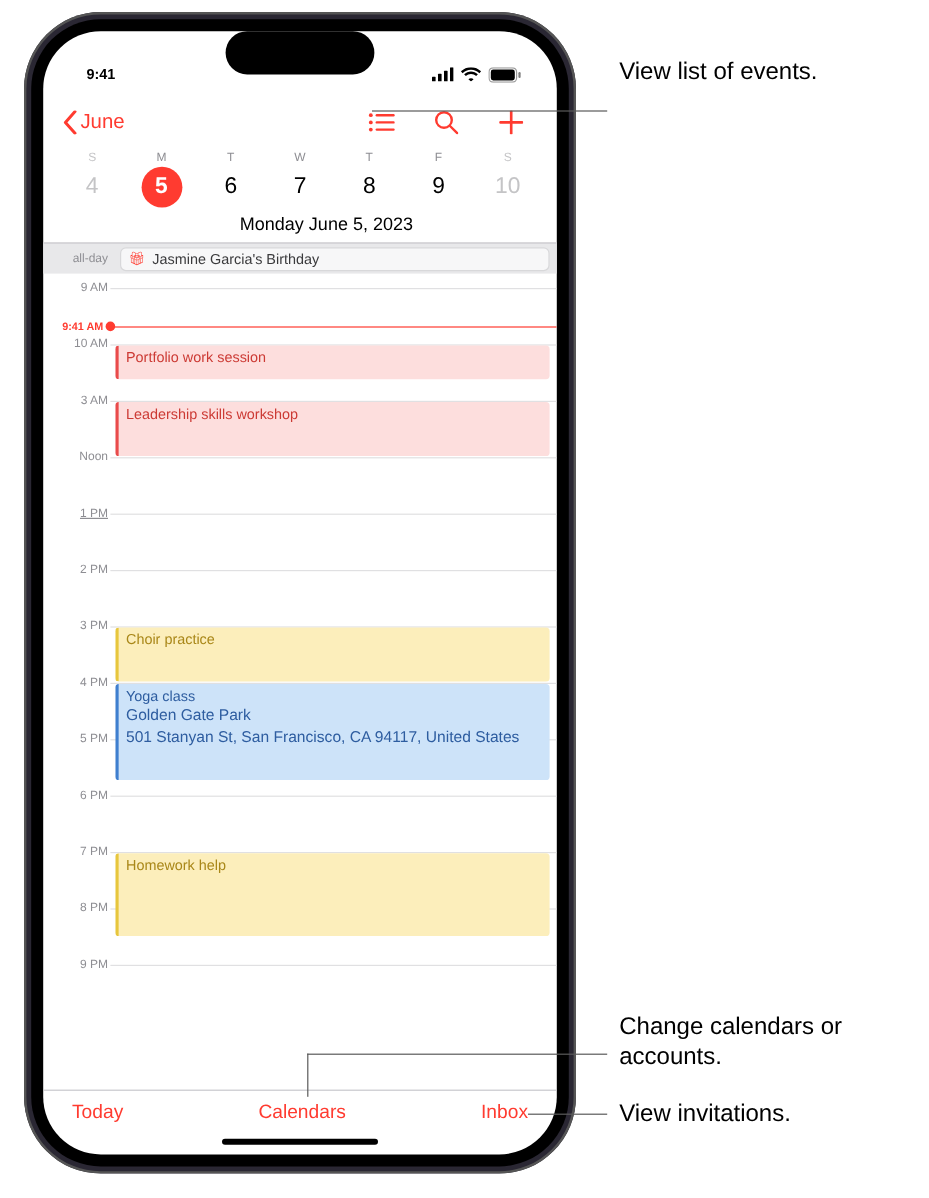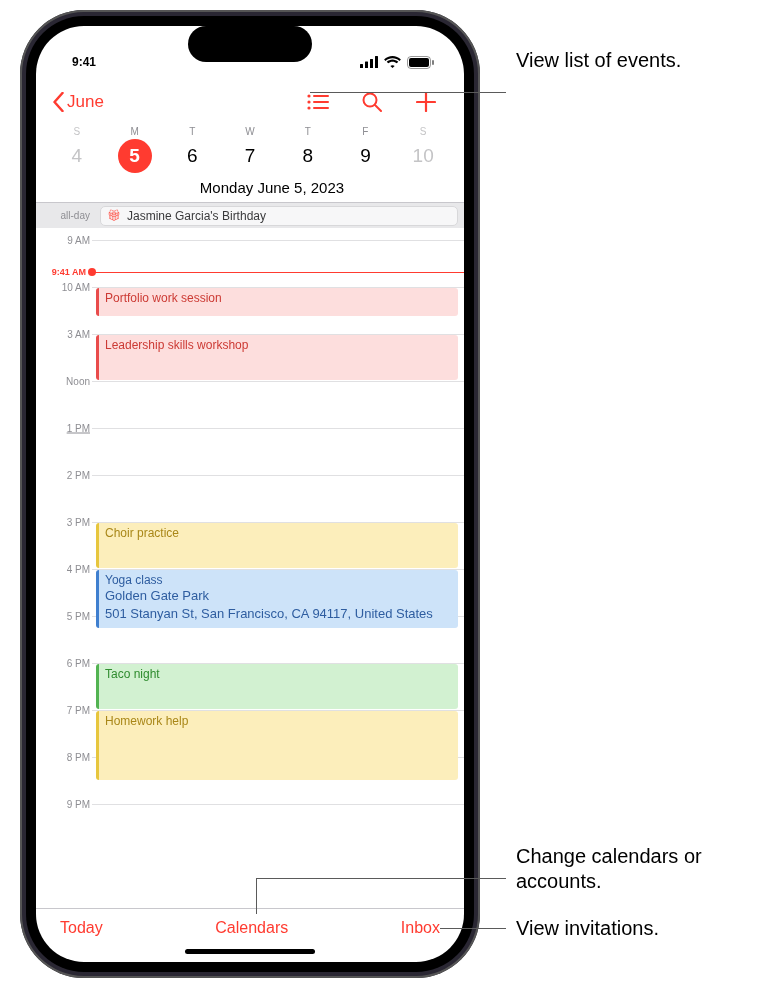--- a/index.html
+++ b/index.html
@@ -371,27 +371,24 @@
           <div class="hour-label" style="top: 576px;">9 PM</div>
           <div class="event ev-red" style="top: 60px; height: 28px;">
             <div class="title">Portfolio work session</div>
           </div>
           <div class="event ev-red" style="top: 107px; height: 45px;">
             <div class="title">Leadership skills workshop</div>
           </div>
           <div class="event ev-yellow" style="top: 295px; height: 45px;">
             <div class="title">Choir practice</div>
           </div>
-          <div class="event ev-blue" style="top: 342px; height: 58px;">
+          <div class="event ev-blue" style="top: 342px; height: 80px;">
             <div class="title">Yoga class</div>
             <div class="sub">Golden Gate Park</div>
             <div class="sub">501 Stanyan St, San Francisco, CA 94117, United States</div>
-          </div>
-          <div class="event ev-green" style="top: 436px; height: 45px;">
-            <div class="title">Taco night</div>
           </div>
           <div class="event ev-yellow" style="top: 483px; height: 68.5px;">
             <div class="title">Homework help</div>
           </div>
           <div class="now-line" style="top: 43.96px;"></div>
           <div class="now-dot" style="top: 43.96px;"></div>
           <div class="now-label" style="top: 43.96px;">9:41 AM</div>
         </div>
 
       <div class="bottom-bar">

